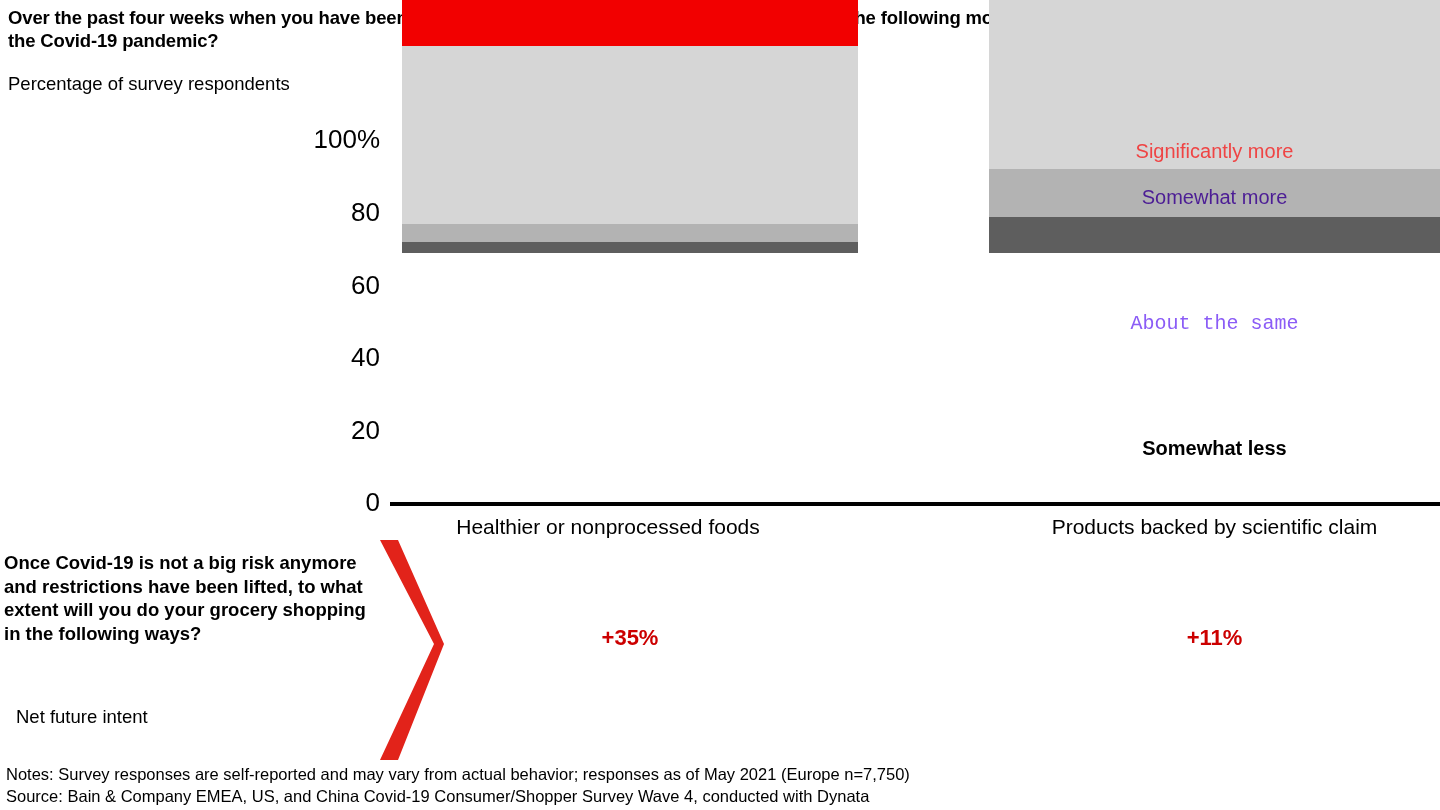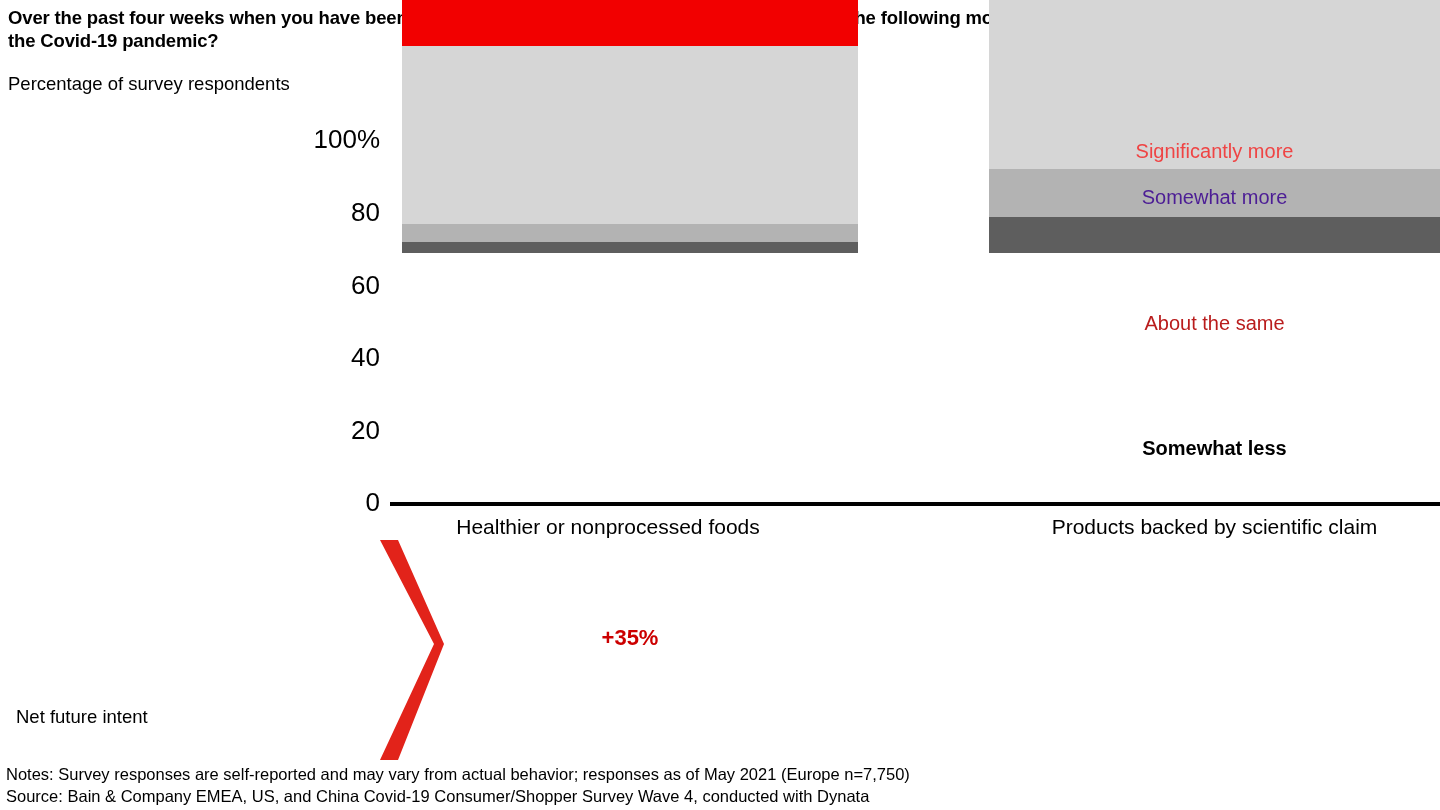--- a/index.html
+++ b/index.html
@@ -130,44 +130,46 @@
       <div class="seg" style="bottom:83.72px; height:189.28px; background:#d6d6d6;"></div>
 
     </div>
 
     <div class="legend-band inner" style="top:139px; height:24px; color:#ef4444;justify-content:center;">
       <span>Significantly more</span>
     </div>
     <div class="legend-band inner" style="top:185px; height:24px; color:#4c1d95;">
       <span>Somewhat more</span>
     </div>
-    <div class="legend-band inner" style="top:311px; height:24px; color:#b91c1c;">
+    <div class="legend-band inner" style="top:311px; height:24px; color:#8b5cf6;font-family:Liberation Mono, monospace;">
       <span>About the same</span>
     </div>
     <div class="legend-band inner" style="top:436px; height:24px; color:#000000;font-weight:bold;">
       <span>Somewhat less</span>
     </div>
     <div class="legend-band inner" style="top:473px; height:24px; color:#ffffff;">
       <span>Significantly less/not at all</span>
     </div>
 
     <div class="axis-line"></div>
 
     <div class="catlabel" style="left:380px; width:456px;">Healthier or nonprocessed foods</div>
     <div class="catlabel" style="left:989px; width:451px;">Products backed by scientific claim</div>
   </div>
 
+  <div class="q2">Once Covid-19 is not a big risk anymore and restrictions have been lifted, to what extent will you do your grocery shopping in the following ways?</div>
   <div class="q2sub">Net future intent</div>
 
   <div class="chevron">
     <svg width="72" height="220" viewBox="0 0 72 220" aria-hidden="true">
       <polygon points="8,0 62,104 8,220 26,220 72,104 26,0" fill="#e2231a"></polygon>
     </svg>
   </div>
 
   <div class="netval" style="left:402px; width:456px;">+35%</div>
+  <div class="netval" style="left:989px; width:451px;">+11%</div>
 
   <div class="footer">
     <div>Notes: Survey responses are self-reported and may vary from actual behavior; responses as of May 2021 (Europe n=7,750)</div>
     <div>Source: Bain &amp; Company EMEA, US, and China Covid-19 Consumer/Shopper Survey Wave 4, conducted with Dynata</div>
   </div>
 
 </div>
 
 </body></html>

